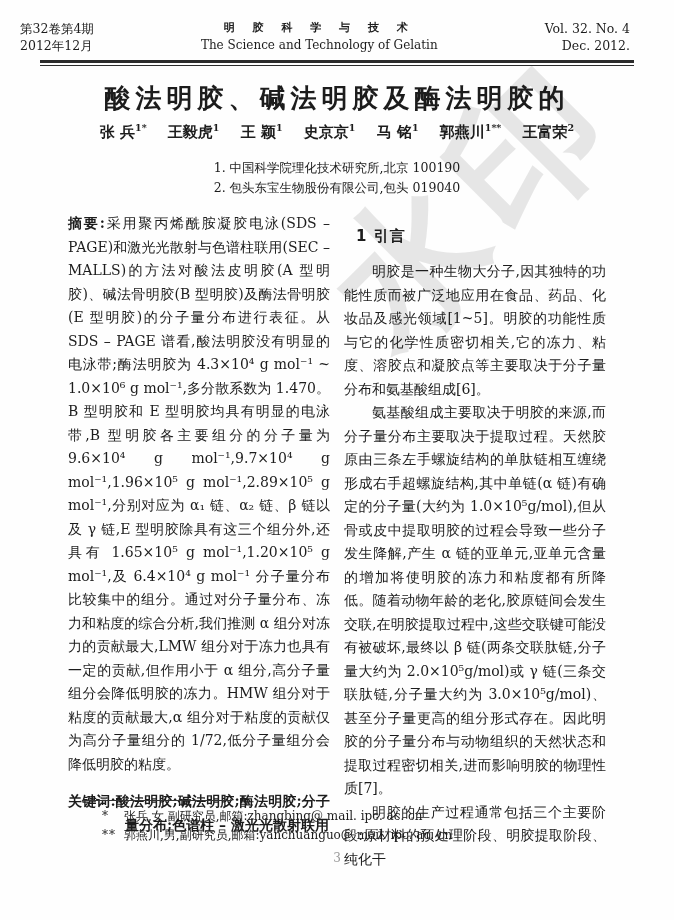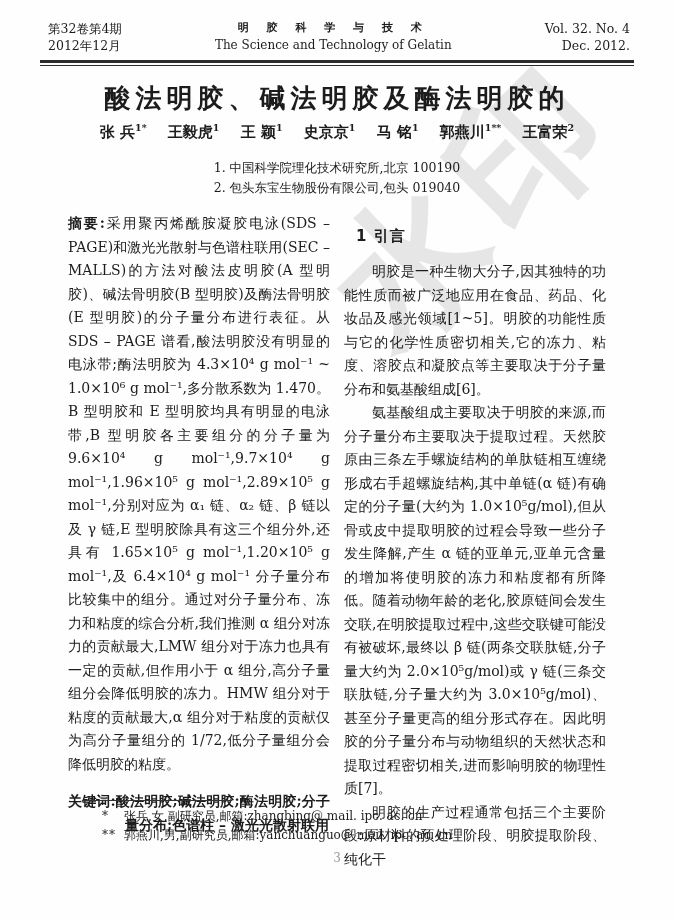--- a/index.html
+++ b/index.html
@@ -12,21 +12,21 @@
   
   .watermark {
     position:absolute; z-index:0; left:290px; top:20px; width:370px; height:370px;
     display:flex; align-items:center; justify-content:center;
     transform:rotate(-45deg);
     font-family:"DejaVu Sans", sans-serif;
     font-size:150px; letter-spacing:14px; font-weight:bold;
     color:#cbcbcb; opacity:.45; pointer-events:none; white-space:nowrap;
   }
   
-  header { display:flex; justify-content:space-between; align-items:flex-start; padding:20px 44px 0 48px; }
+  header { display:flex; justify-content:space-between; align-items:flex-start; padding:20px 44px 0 20px; }
   .hdr-side { font-size:12.5px; line-height:17px; }
   .hdr-center { text-align:center; }
   .hdr-title-cn { font-family:"DejaVu Sans", sans-serif; font-size:11px; font-weight:bold; letter-spacing:7px; }
   .hdr-title-en { font-size:12px; margin-top:3px; }
   .header-rule { margin:6px 40px 0 40px; height:2px; border-top:3px solid #2b2b2b; border-bottom:1px solid #2b2b2b; }
   
   .badge {
     display:inline-block; margin:14px 0 0 52px; padding:6px 18px;
     border:2px dashed #3a3a3a; border-radius:16px;
     font-family:"DejaVu Sans", sans-serif; font-weight:bold; font-size:15px; letter-spacing:3px;

